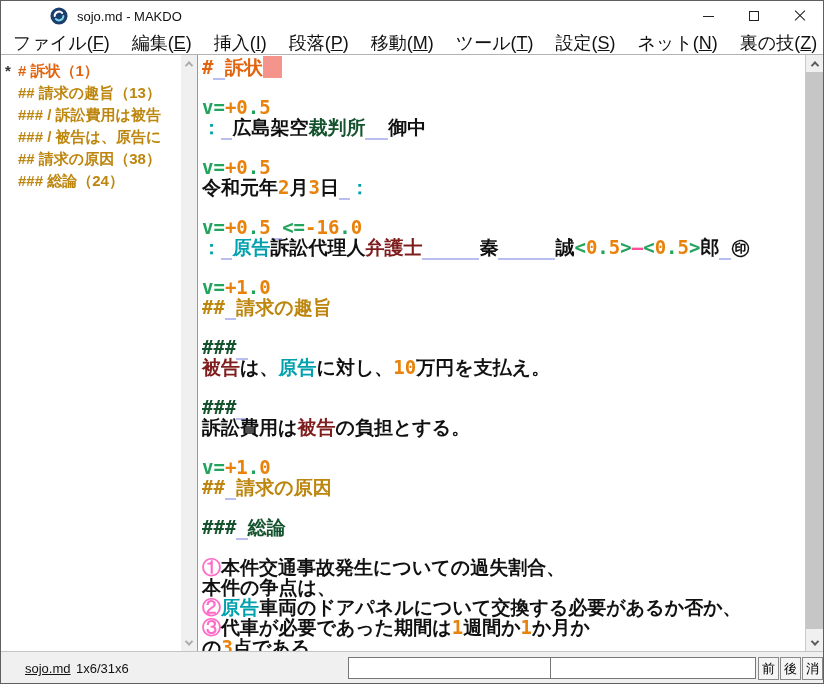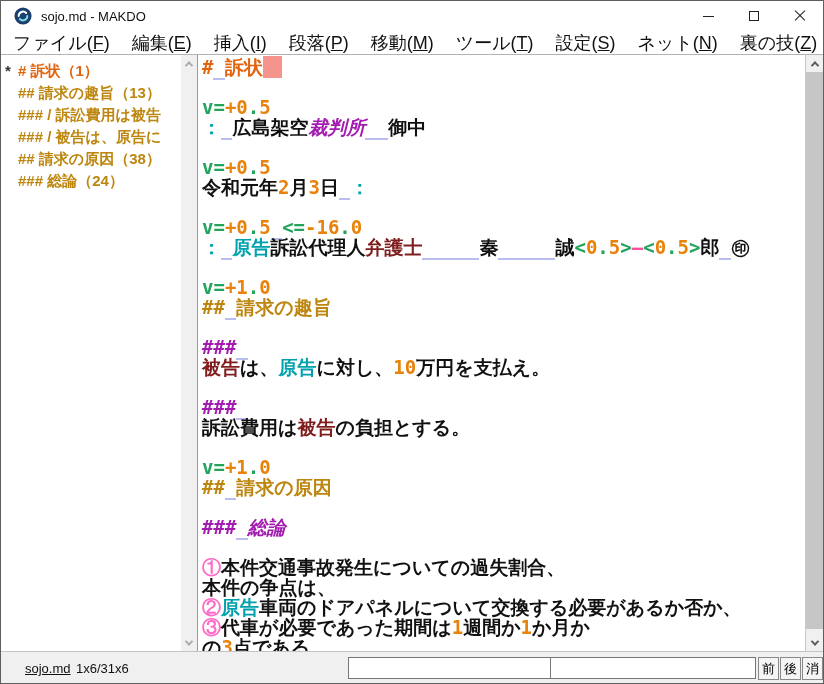--- a/index.html
+++ b/index.html
@@ -1,20 +1,20 @@
 <!DOCTYPE html>
 <html><head>
 <meta charset="utf-8">
 <style>
   * { box-sizing: border-box; margin: 0; padding: 0; }
   html,body { width:824px; height:684px; background:#fff; font-family:"Liberation Sans",sans-serif; }
   .window { width:824px; height:684px; border:1px solid #5f5f5f; display:flex; flex-direction:column; background:#fff; overflow:hidden; }
 
   
-  .titlebar { height:30px; flex:0 0 30px; display:flex; align-items:center; background:#fff; }
+  .titlebar { height:30px; flex:0 0 30px; display:flex; align-items:center; background:#fff;margin-left:36px; }
   .app-icon { width:18px; height:18px; margin:0 9px 0 13px; }
   .title-text { font-size:13px; color:#111; }
   .win-controls { margin-left:auto; display:flex; height:100%; }
   .win-btn { width:46px; height:100%; display:flex; align-items:center; justify-content:center; }
   .glyph-min { width:11px; height:1px; background:#222; }
   .glyph-max { width:10px; height:10px; border:1px solid #222; }
   .glyph-close { position:relative; width:12px; height:12px; }
   .glyph-close::before,.glyph-close::after { content:""; position:absolute; left:-1px; top:5px; width:14px; height:1px; background:#222; }
   .glyph-close::before { transform:rotate(45deg); }
   .glyph-close::after { transform:rotate(-45deg); }
@@ -42,21 +42,21 @@
   .chev.d { transform:rotate(225deg) translate(1px,1px); }
   .chev.dim { border-color:#ababab; }
   .sb-thumb { position:absolute; left:0; width:100%; background:#c6c6c6; }
 
   .editor { flex:1 1 auto; background:#fff; border-left:1px solid #9a9a9a; border-right:1px solid #c9c9c9; overflow:hidden; padding:2px 0 0 4px; font-family:"DejaVu Sans Mono","Liberation Mono",monospace; font-size:19px; line-height:20px; font-weight:bold; }
   .ed-line { height:20px; white-space:pre; color:#111; }
 
   
   .h1 { color:#e2640e; }
   .h2 { color:#bd860e; }
-  .h3 { color:#a21caf;font-style:italic; }
+  .h3 { color:#14532d; }
   .kw { color:#23a45c; }
   .num { color:#e8820a; }
   .teal { color:#00a1ad; }
   .mag { color:#7f1d1d; }
   .pink { color:#ff6cc8; }
   .dash { color:#ff4d9e; }
   .txt { color:#111; }
   .sp { color:transparent; border-bottom:2px solid #b9bdf0; }
   .cur { background:#f4948c; color:transparent; }
 

